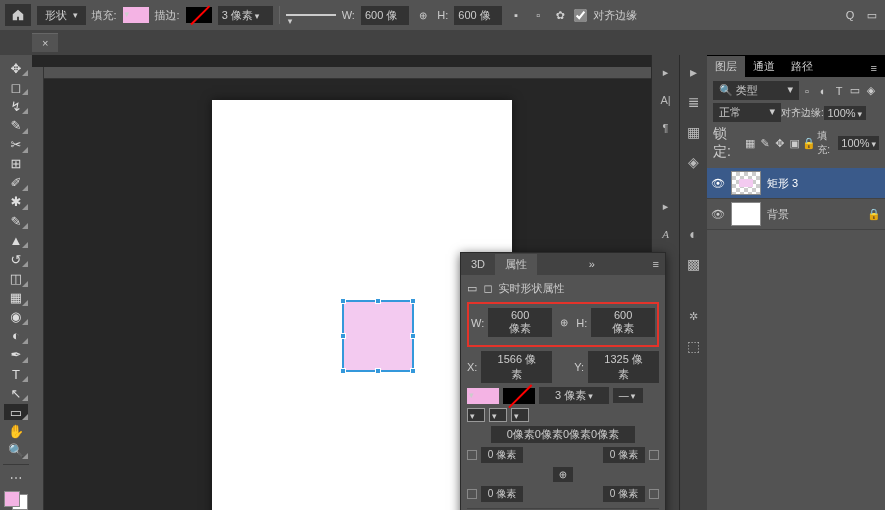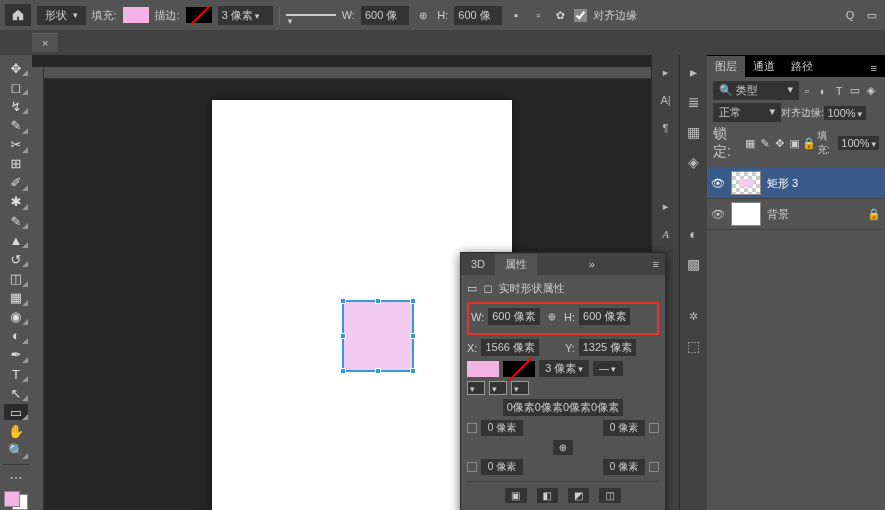--- a/index.html
+++ b/index.html
@@ -52,21 +52,21 @@
 .layer-thumb { width: 30px; height: 24px; background: #fff; border: 1px solid #888; display: flex; align-items: center; justify-content: center; }
 .props-panel { position: absolute; top: 252px; left: 460px; width: 206px; background: #535353; border: 1px solid #2a2a2a; box-shadow: 0 2px 10px rgba(0,0,0,0.6); z-index: 10; }
 .props-header { background: #424242; display: flex; align-items: center; height: 22px; }
 .props-header .tab { padding: 3px 10px; font-size: 11px; }
 .props-header .tab.active { background: #535353; }
 .props-header .expand { margin-left: auto; padding: 0 6px; cursor: pointer; }
 .props-body { padding: 6px; }
 .props-title { display: flex; align-items: center; gap: 6px; margin-bottom: 6px; font-size: 11px; }
 .redbox { border: 2px solid #e4332a; padding: 4px 2px; margin-bottom: 4px; }
 .prop-line { display: flex; align-items: center; gap: 4px; font-size: 11px; margin-bottom: 4px; }
-.prop-val { background: #333; padding: 1px 4px; min-width: 50px; text-align: center; }
+.prop-val { background: #333; padding: 1px 16px; min-width: 50px; text-align: center; }
 .link-icon { font-size: 10px; padding: 0 4px; cursor: pointer; }
 .btn-small { background: #333; padding: 2px 6px; cursor: pointer; font-size: 10px; }
 .corner-input { background: #333; width: 42px; padding: 1px 3px; font-size: 10px; text-align: center; }
 .checkbox { width: 10px; height: 10px; border: 1px solid #888; display: inline-block; }
 .cap-round { width: 18px; height: 14px; border: 1px solid #999; background: #333; cursor: pointer; }
 .right-collapse { width: 28px; background: #424242; display: flex; flex-direction: column; align-items: center; padding-top: 8px; gap: 12px; }
 .right-collapse .icon { width: 18px; height: 18px; display: flex; align-items: center; justify-content: center; cursor: pointer; color: #bbb; font-size: 14px; }
 </style>
 </head>
 <body>

